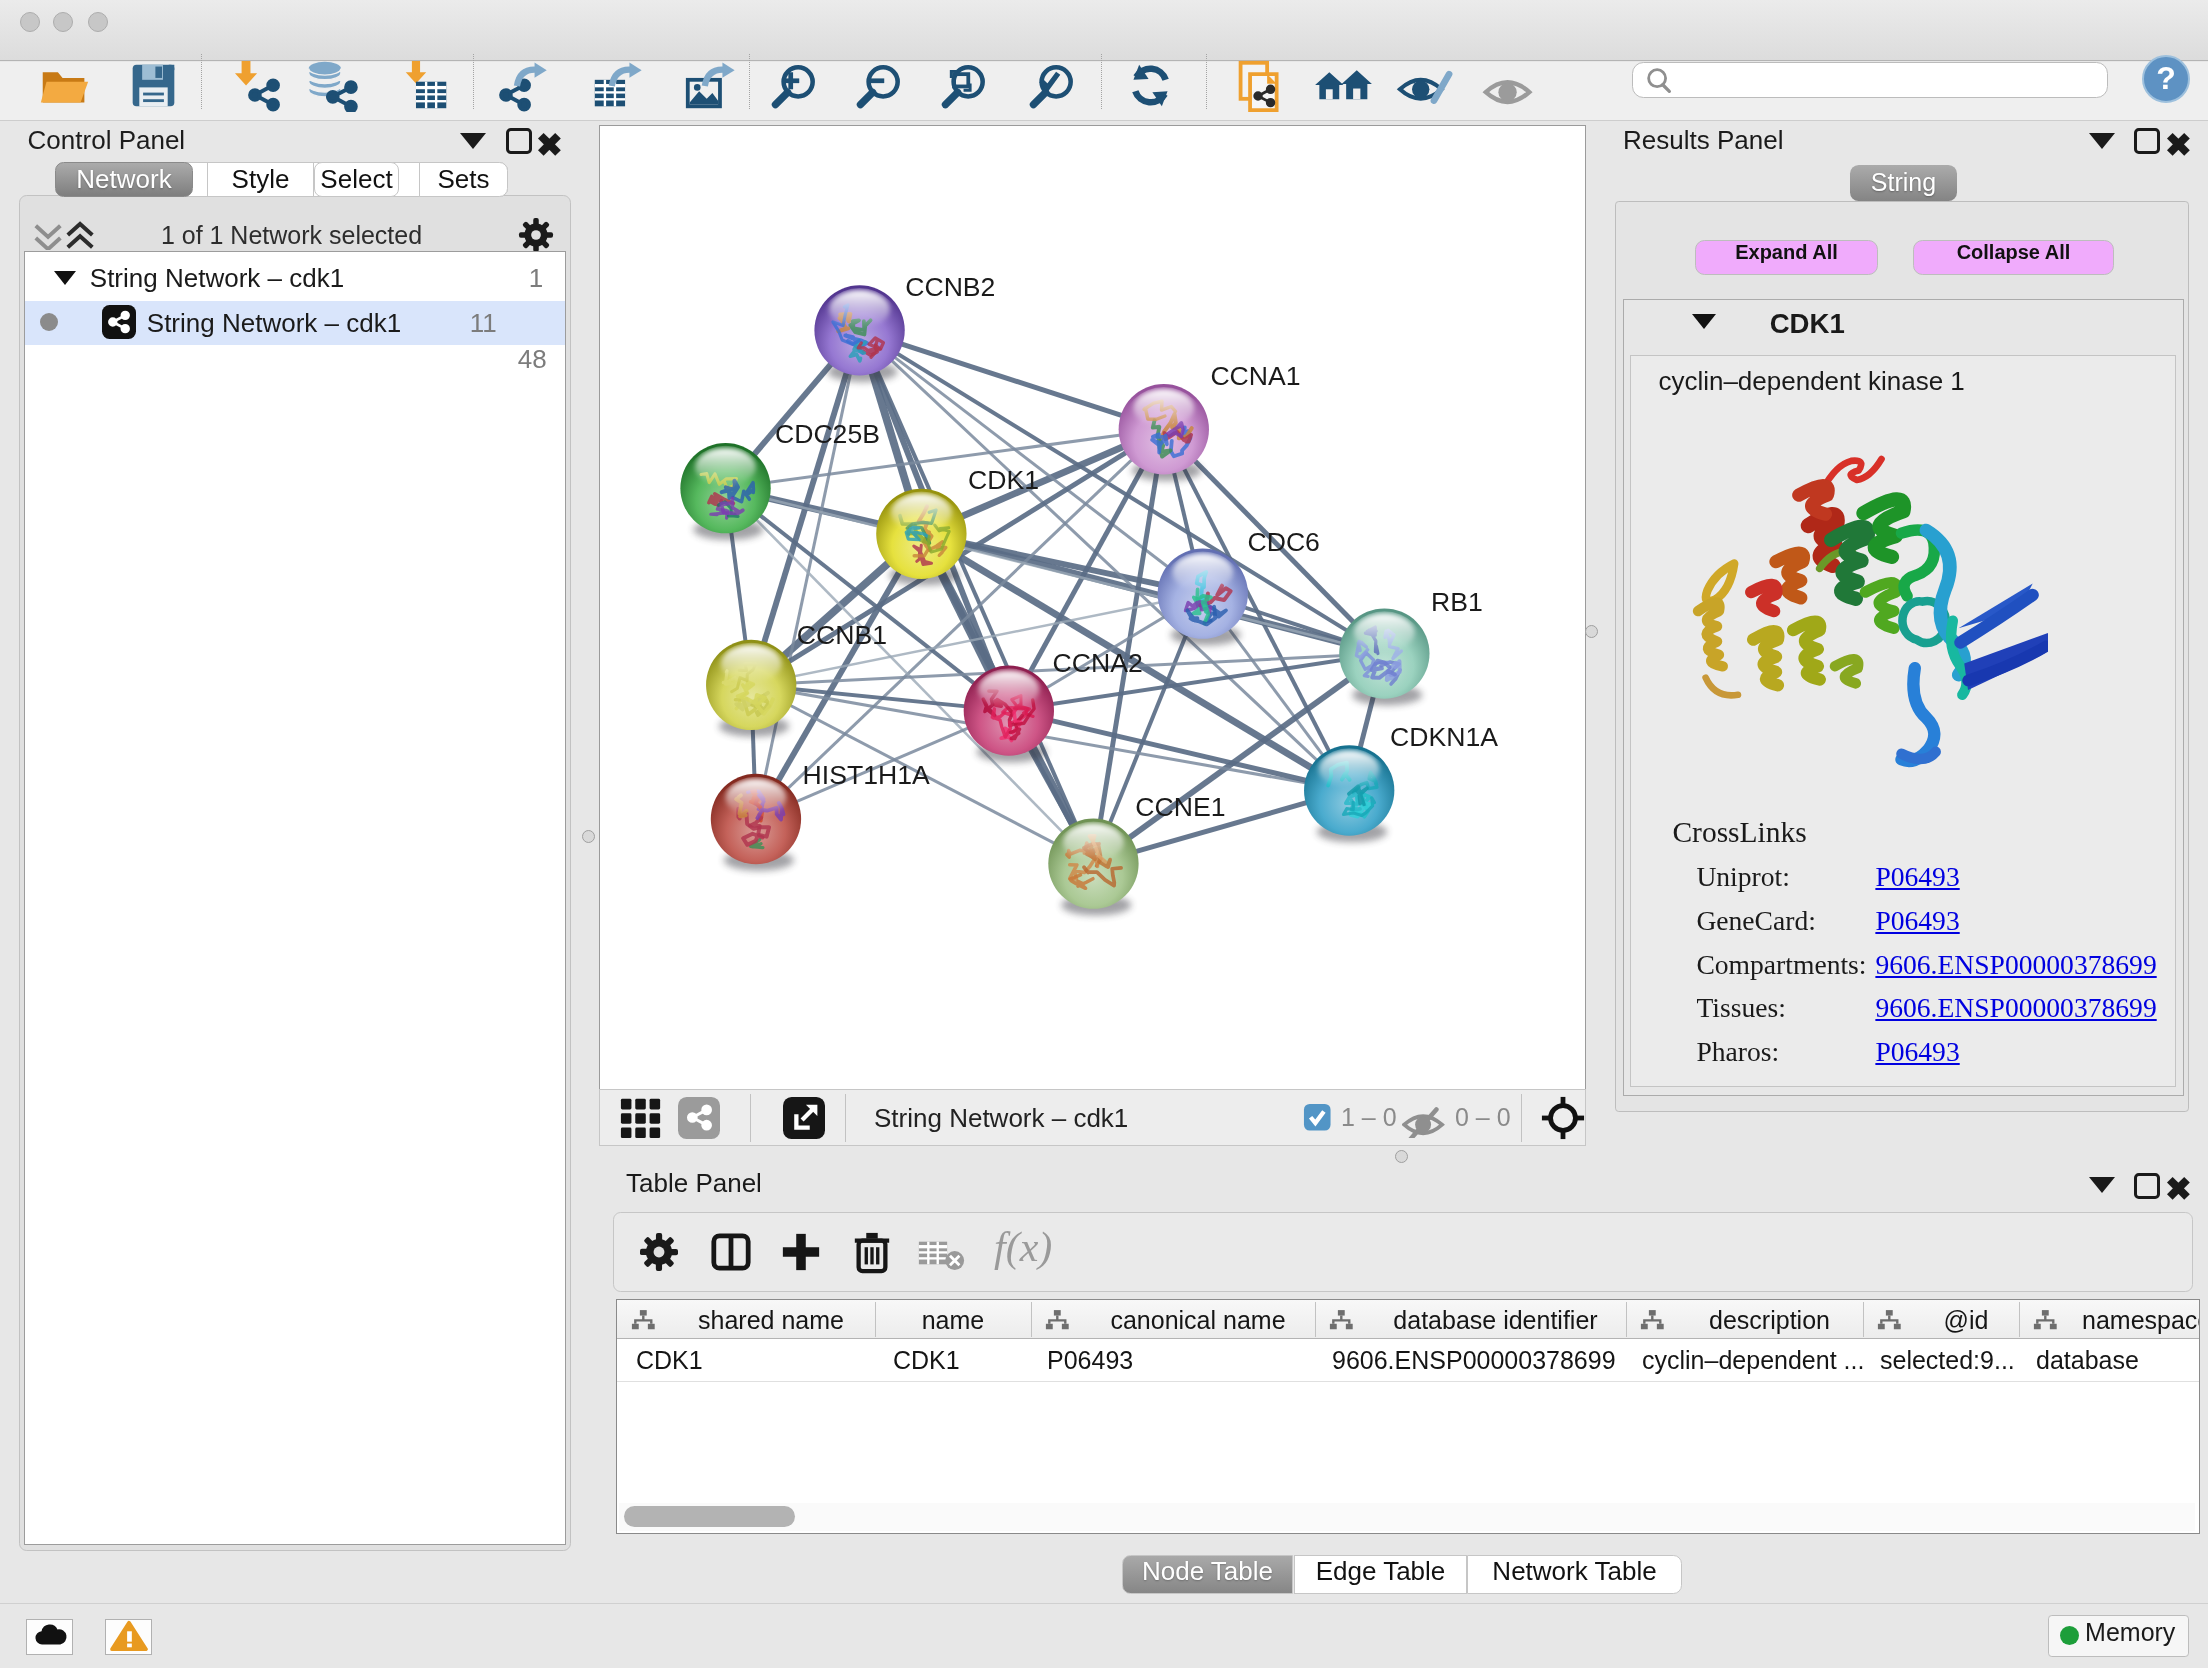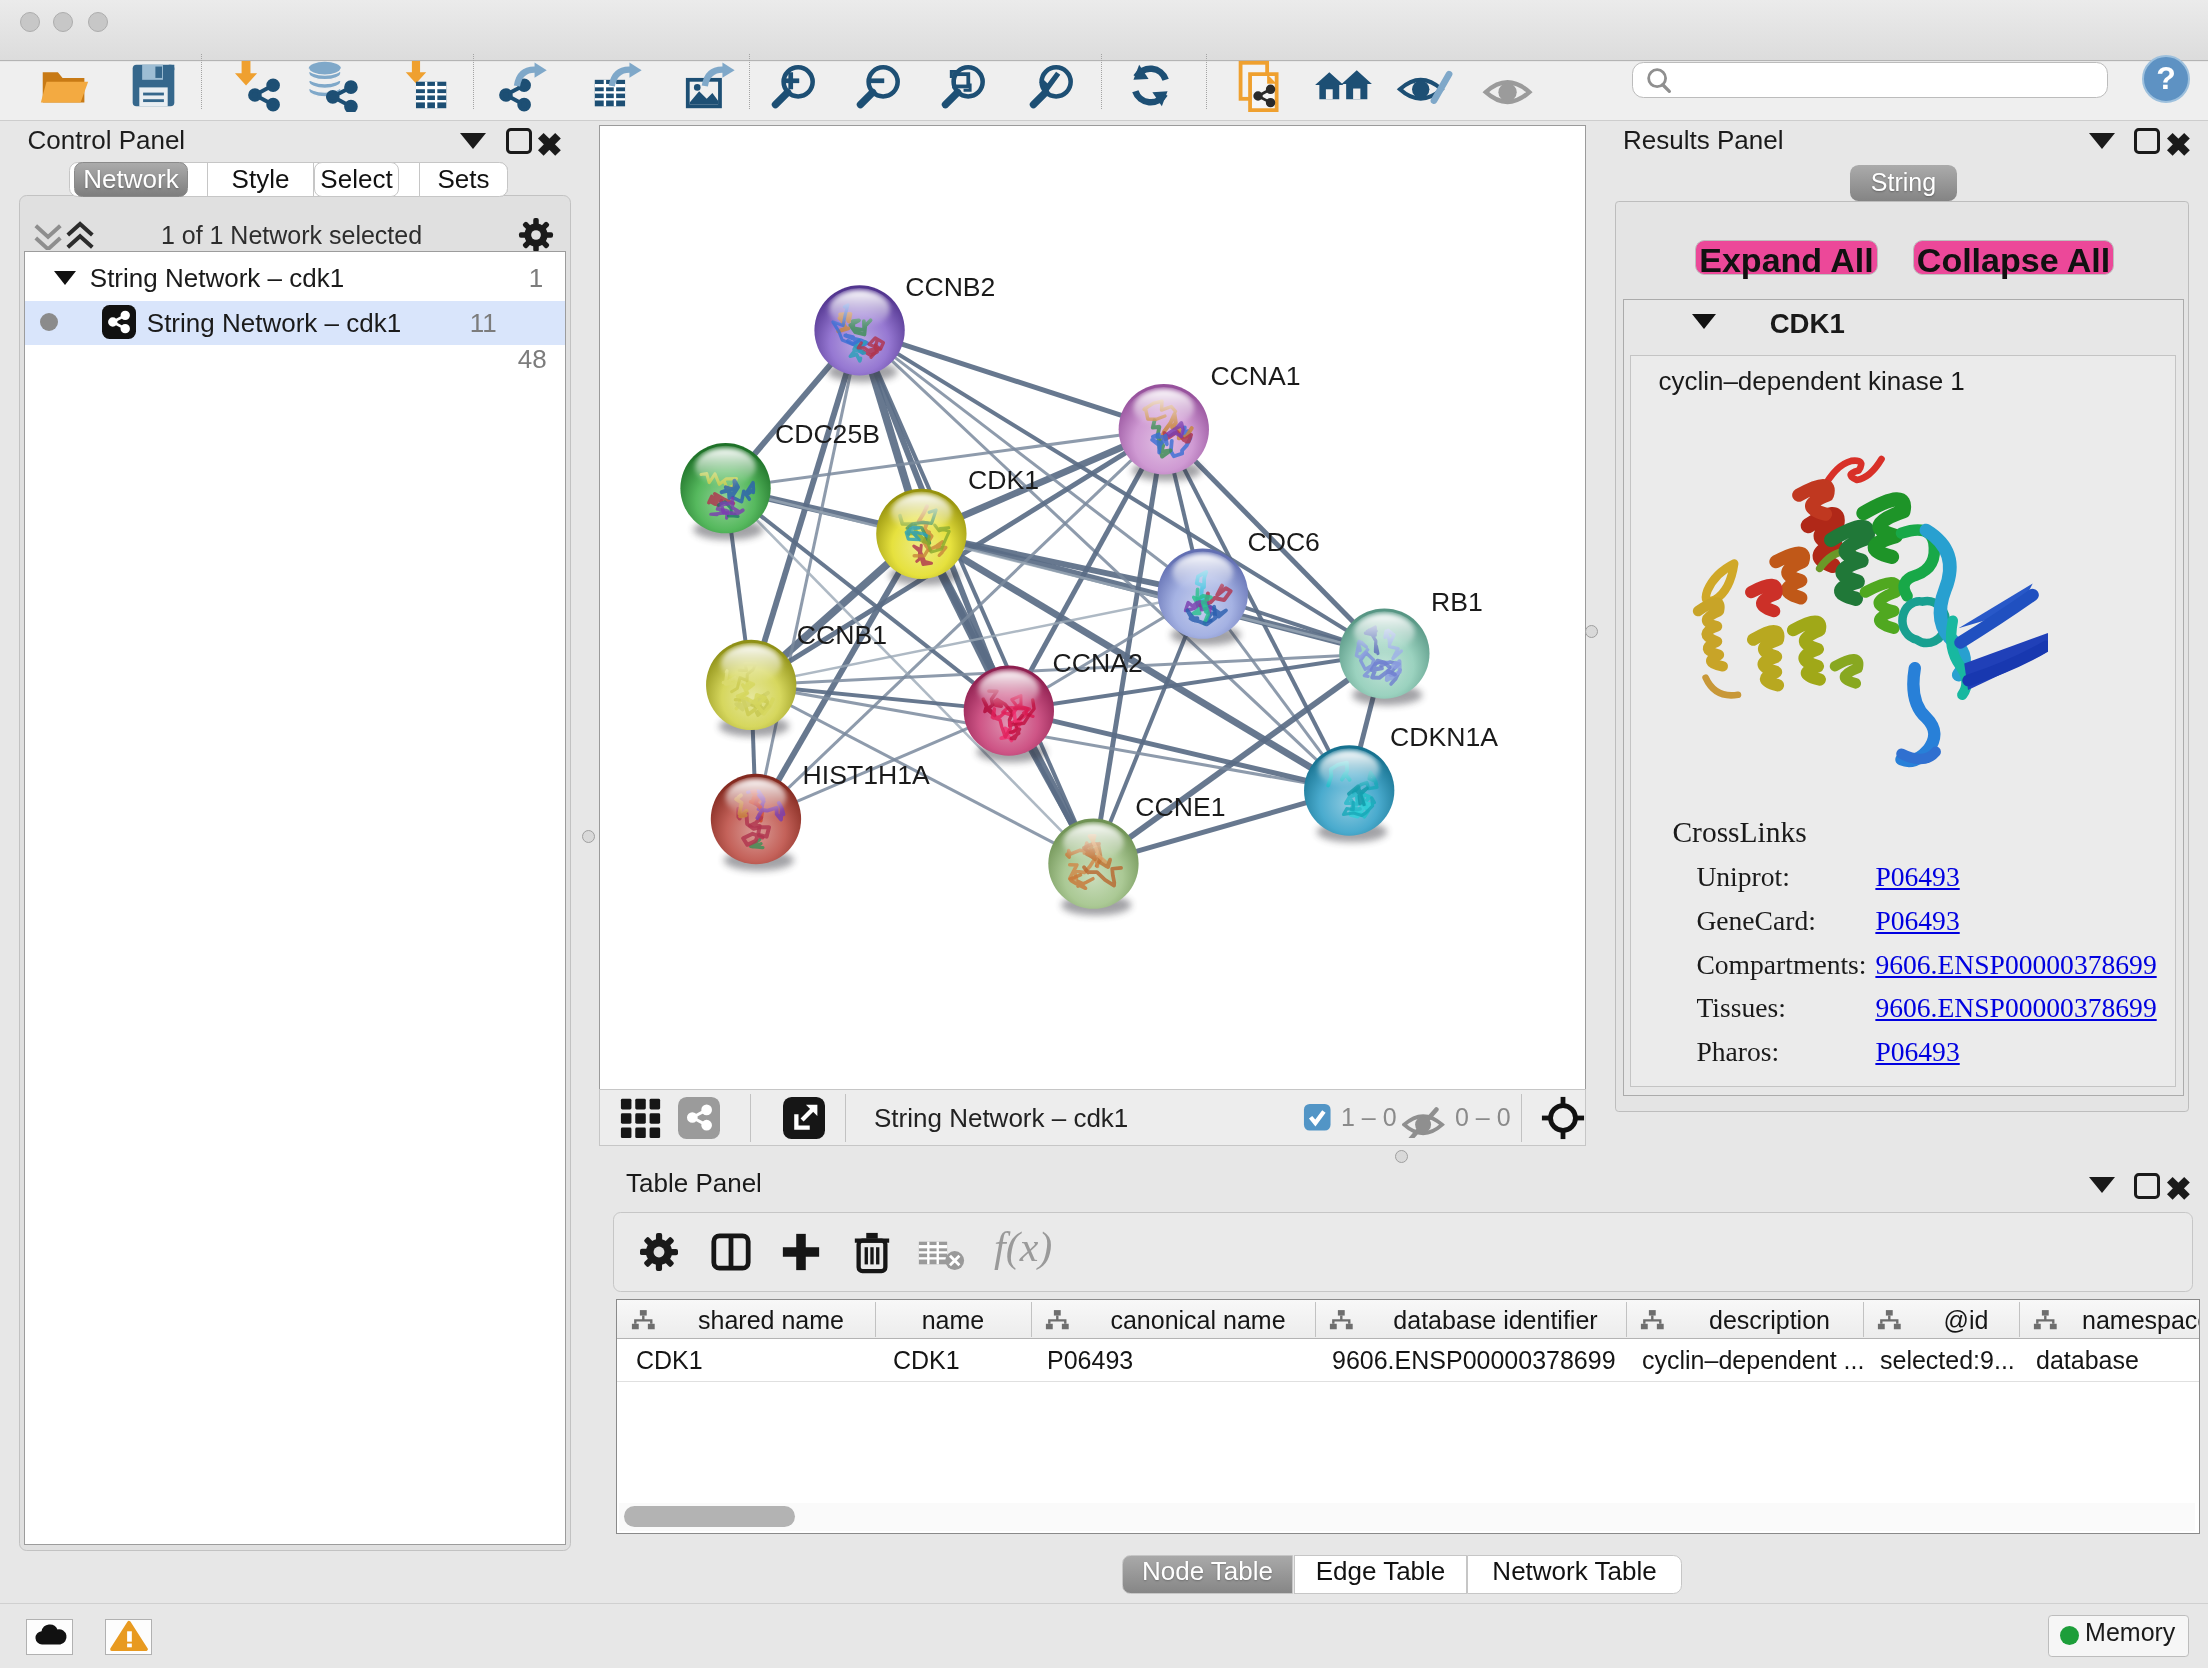--- a/index.html
+++ b/index.html
@@ -22,21 +22,21 @@
 #cp-list { left:3.8px; top:55px; width:542px; height:1294px; background:#fff; border:1px solid #9c9c9c; position:absolute; }
 .cp-row1 { position:absolute; left:0; top:5.7px; width:100%; height:44px; }
 .cp-row2 { position:absolute; left:0; top:49px; width:100%; height:44px; background:#d9e5fb; }
 
 #netview { left:599px; top:125px; width:987px; height:964px; background:#fff; border:1px solid #9b9b9b; border-bottom:none;}
 #nettb { left:599px; top:1089px; width:987px; height:57px; background:#ededed; border:1px solid #c6c6c6; }
 
 #rp-title { left:1623px; top:125px; font-size:26px; }
 #rp-tab { left:1850px; top:165px; width:107px; height:36px; background:linear-gradient(#ababab,#848484); border-radius:8.6px; color:#fff; font-size:25px; text-align:center; line-height:34px; text-shadow:0 1px 1.9px rgba(0,0,0,0.3);}
 #rp-box { left:1615px; top:201px; width:574px; height:911px; background:#e4e4e4; border:1px solid #bdbdbd; border-radius:3.8px;}
-.rbtn { position:absolute; top:38px; height:35px; background:#ec4899; border:1.9px solid #bdbdbd; border-radius:9.5px; font-size:34px; font-weight:700; text-align:center; color:#111; }
+.rbtn { position:absolute; top:38px; height:35px; background:#f0abfc; border:1.9px solid #bdbdbd; border-radius:9.5px; font-size:20px; font-weight:700; text-align:center; color:#111; }
 #rp-sec { position:absolute; left:6.7px; top:97px; width:561px; height:797px; border:1px solid #ababab; background:#e7e7e7; }
 #rp-inner { position:absolute; left:6.7px; top:55px; width:546px; height:732px; border:1px solid #c4c4c4; background:#ebebeb; }
 .serif { font-family:"Liberation Serif", serif; }
 .xlink { color:#0000e0; text-decoration:underline; }
 .xrow { position:absolute; left:65px; font-size:27.6px; }
 .xrow .xlink { position:absolute; left:179px; top:0; }
 
 #tp-title { left:626px; top:1168px; font-size:26px; }
 #tp-toolbar { left:613px; top:1212px; width:1580px; height:80px; background:#eaeaea; border:1px solid #c6c6c6; border-radius:7.6px; }
 #tp-table { left:616px; top:1299px; width:1584px; height:235px; background:#fff; border:1.9px solid #8a8a8a; overflow:hidden;padding-left:44px; }
@@ -258,21 +258,21 @@
             </g>
           </svg>
   <div class="abs" style="left:122px;top:6.7px;font-size:26px;">String Network – cdk1</div>
   <div class="abs" style="left:445px;top:6.7px;font-size:26px;color:#7c7c7c;">11</div>
   <div class="abs" style="left:493px;top:6.7px;font-size:26px;color:#7c7c7c;margin-top:36px;">48</div>
 </div>
       </div>
   </div>
 </div>
 <div class="abs" style="left:69px;top:162px;width:439px;height:35px;background:#fff;border:1px solid #c6c6c6;border-radius:8.6px;"></div>
-<div class="tab tabsel" style="left:74px;width:114px;">Network</div>
+<div class="tab tabsel" style="left:55px;width:138px;">Network</div>
 <div class="tab" style="left:207px;width:107px;border-radius:0;">Style</div>
 <div class="tab" style="left:314px;width:85px;border-radius:8px;">Select</div>
 <div class="tab" style="left:419px;width:89px;border-radius:0 8.6px 8.6px 0;">Sets</div>
 
 <div id="netview" class="abs"></div>
 <svg id="netsvg" width="987" height="964" viewBox="630 131 1038 1014" style="position:absolute;left:599px;top:125px;">
 <defs>
 <radialGradient id="gCCNB2" cx="0.5" cy="0.64" r="0.72">
 <stop offset="0" stop-color="#bdabe3"></stop>
         <stop offset="0.45" stop-color="#9678d2"></stop>

